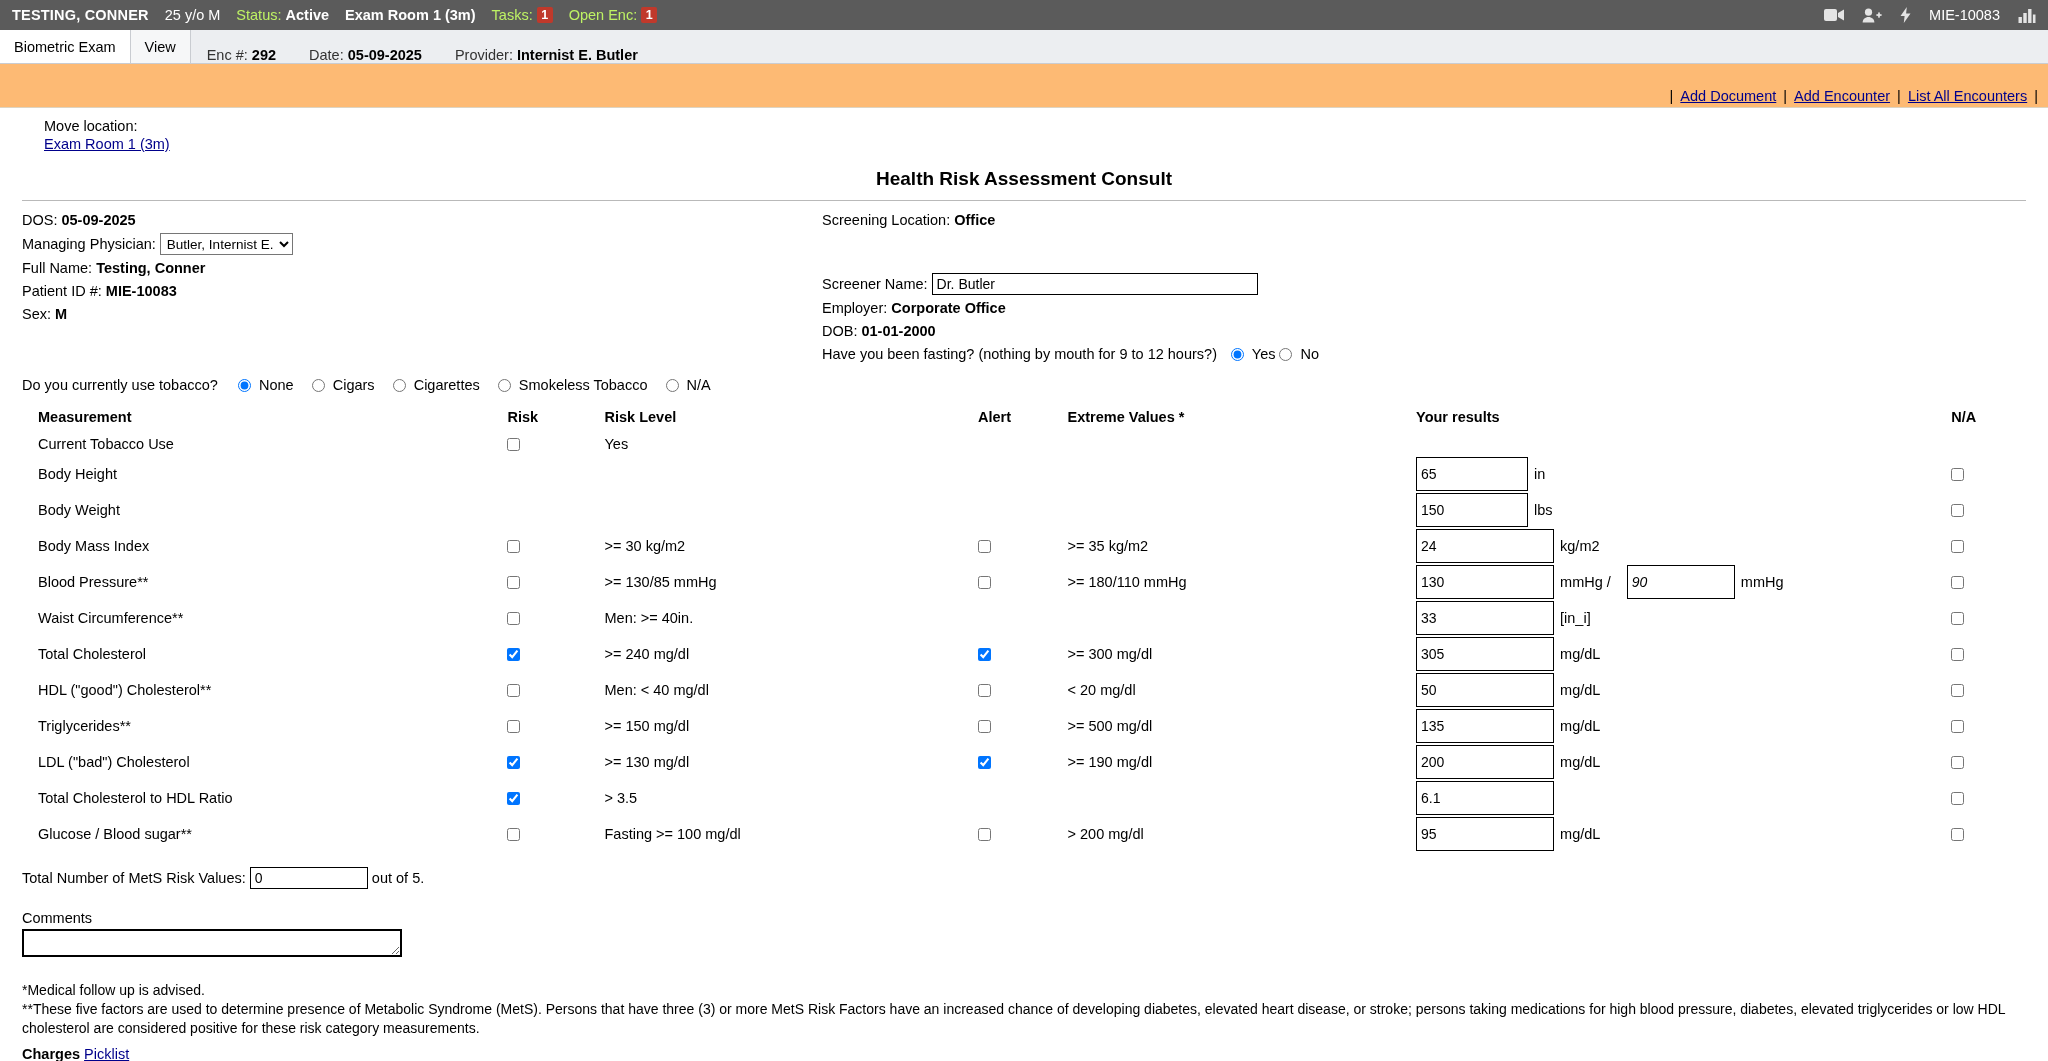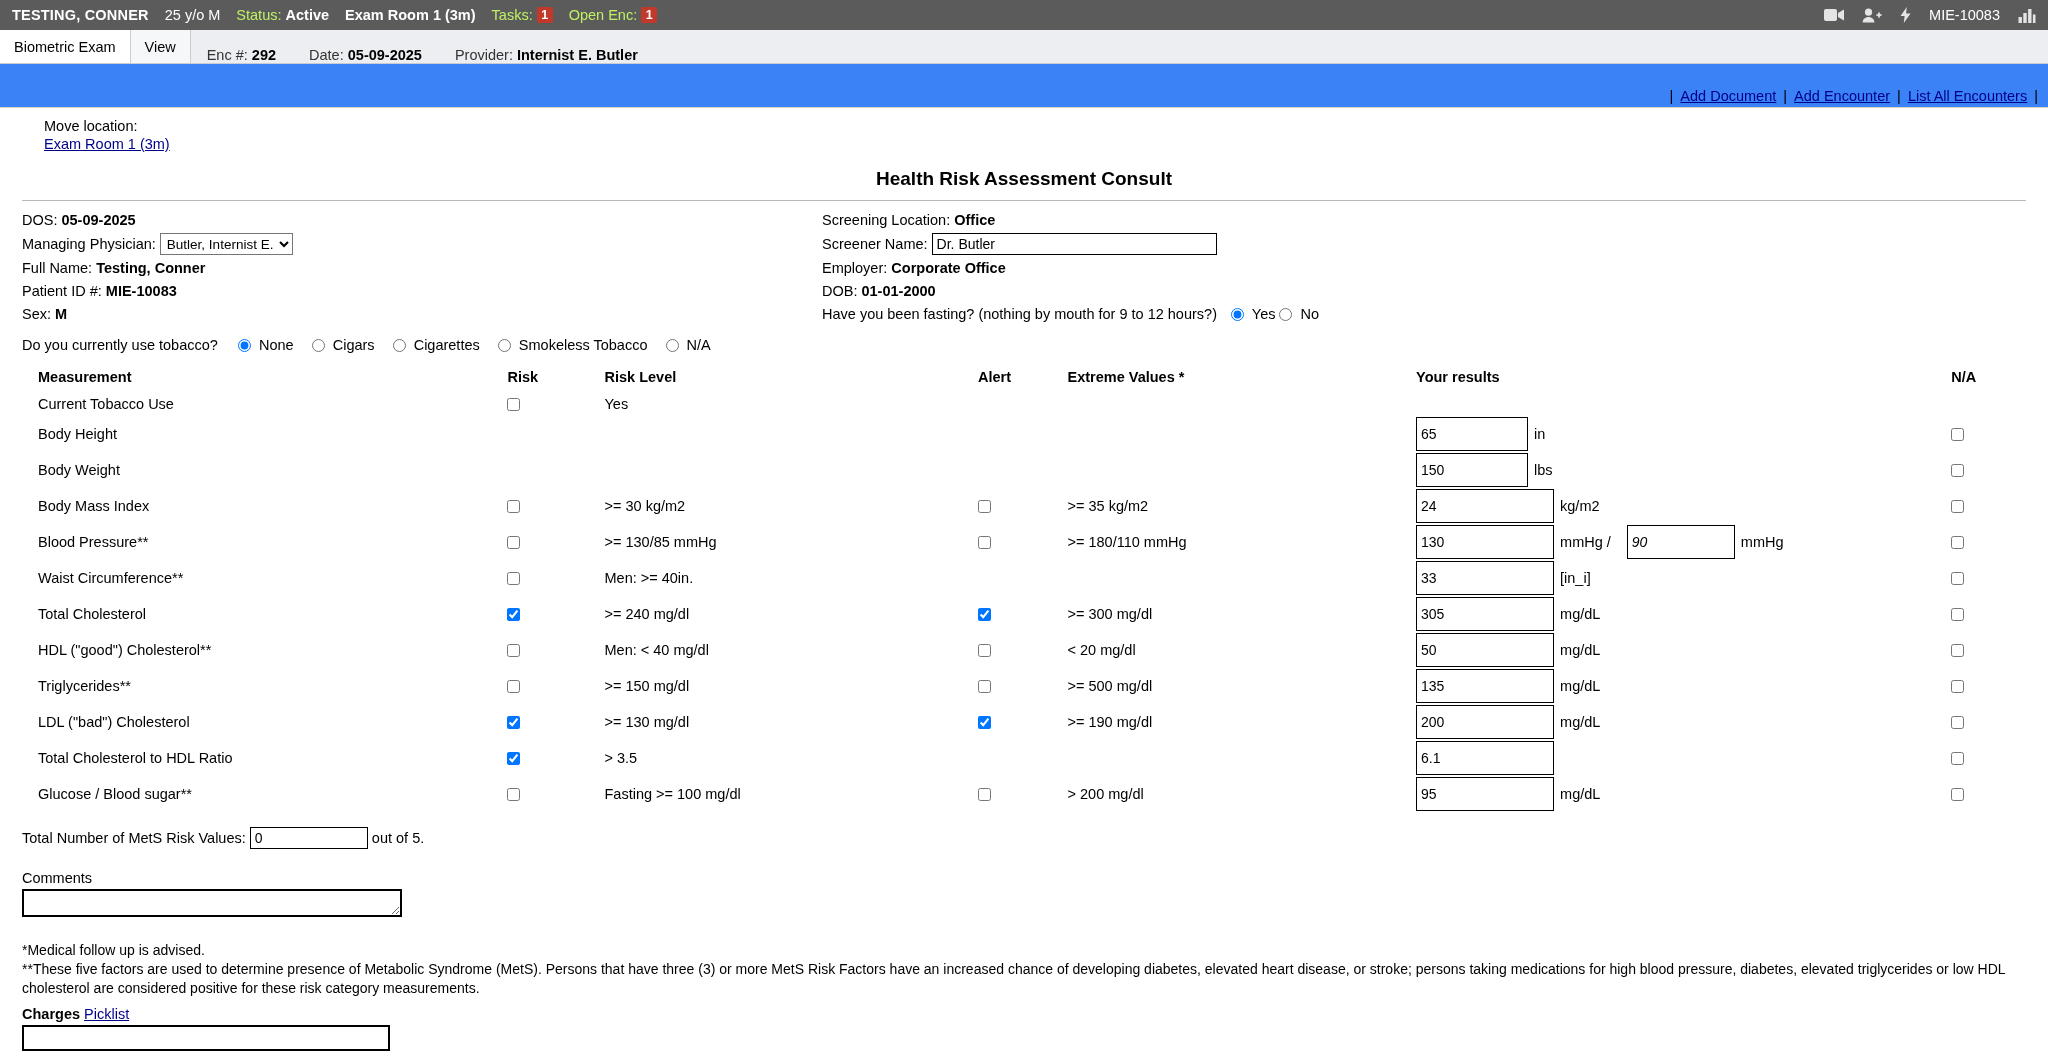--- a/index.html
+++ b/index.html
@@ -73,21 +73,21 @@
     padding-left: 16px;
     gap: 11px;
   }
   .encmeta .k { color: #333; }
   .encmeta .v { font-weight: bold; }
   .encmeta .group { margin-right: 22px; }
 
   
   .linkband {
     height: 44px;
-    background: #3b82f6;
+    background: #fdba74;
     position: relative;
     border-bottom: 1px solid #ddd4c2;
   }
   .linkband .links {
     position: absolute;
     right: 10px; bottom: 3px;
     font-size: 14.5px;
     color: #000;
   }
   .linkband a {
@@ -131,21 +131,21 @@
     height: 22px;
   }
   input.txt {
     font-family: "Liberation Sans", sans-serif;
     font-size: 14px;
     border: 1px solid #000;
     background: #fff;
     padding: 1px 4px;
     height: 22px;
   }
-  input.screener { width: 285px; }
+  input.screener { width: 326px; margin-top: 40px; }
 
   .radio-row { margin-top: 8px; line-height: 20px; }
   .radio-row label { margin-right: 14px; white-space: nowrap; }
   input[type=radio], input[type=checkbox] { vertical-align: -2px; margin: 0 4px 0 0; }
 
   
   table.meas {
     border-collapse: collapse;
     width: 100%;
     margin-top: 14px;

